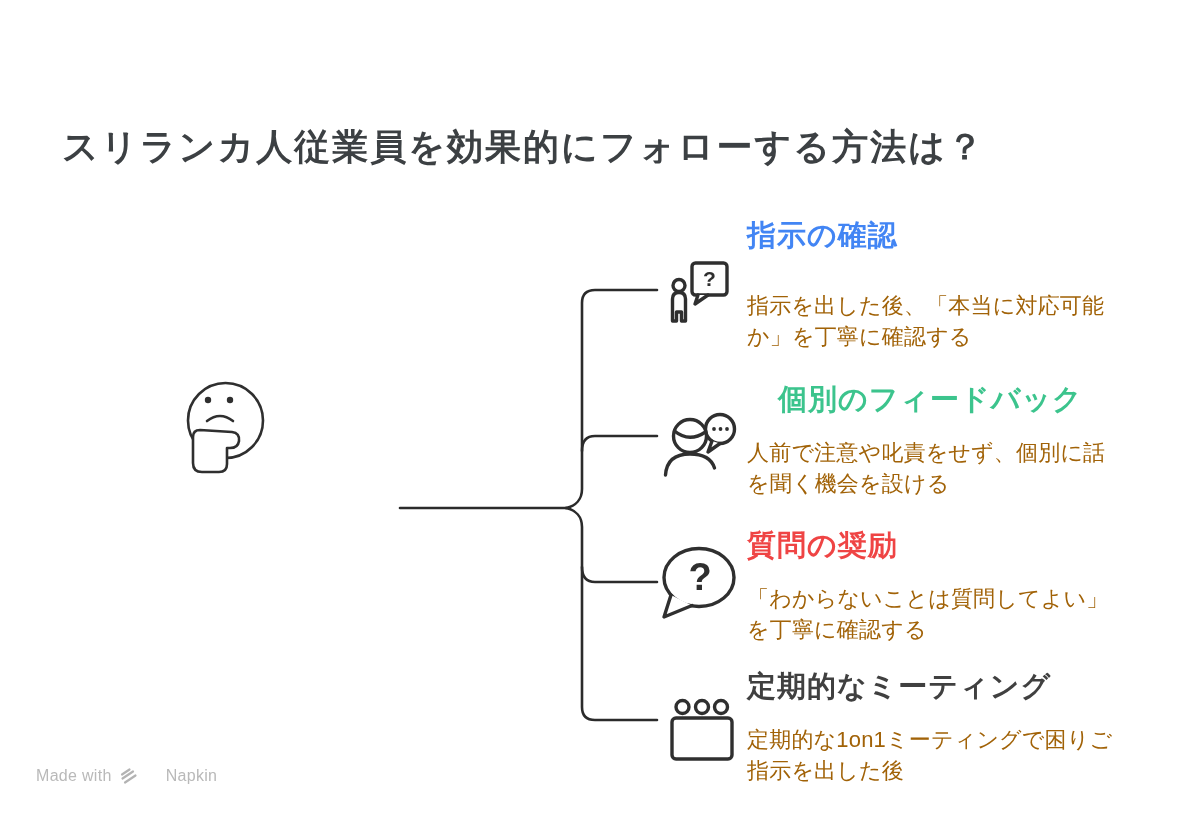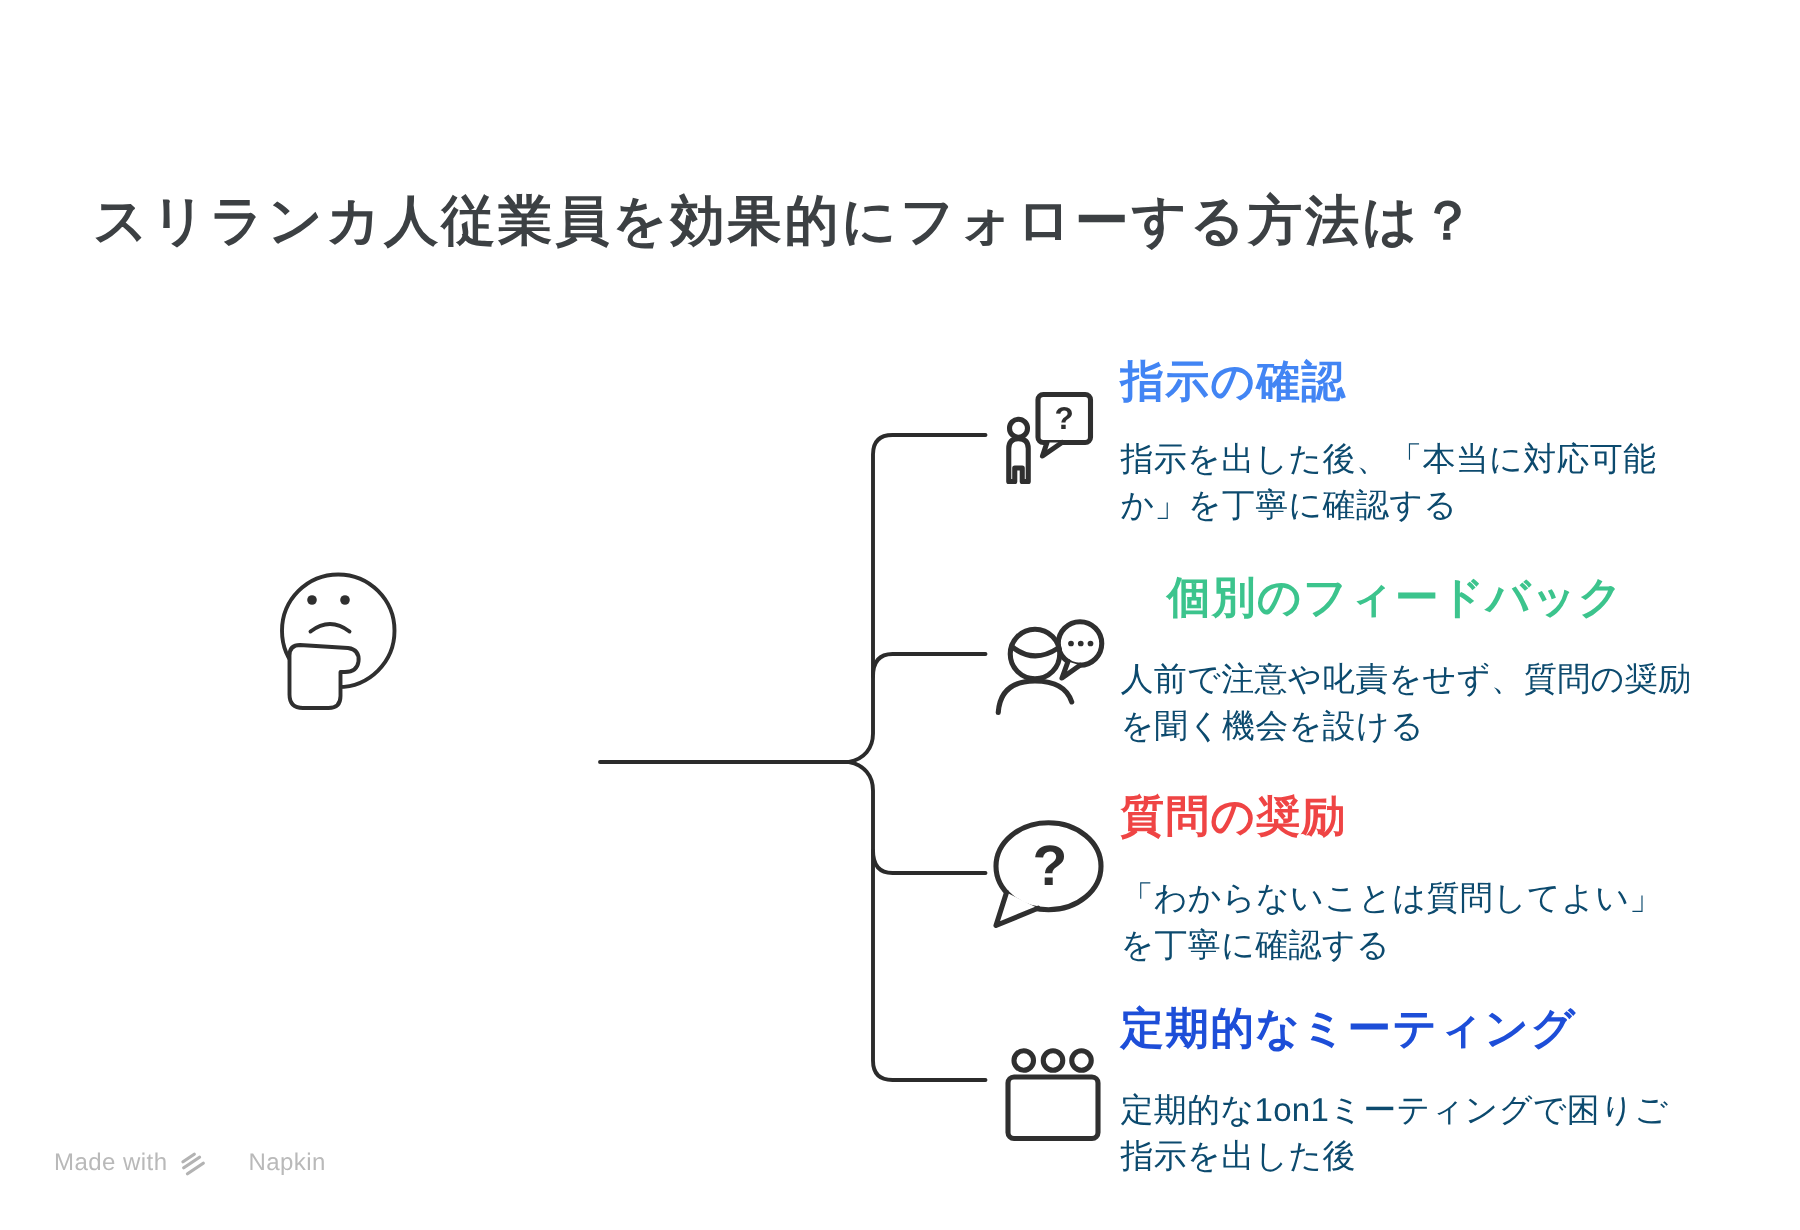--- a/index.html
+++ b/index.html
@@ -14,21 +14,21 @@
   }
   .connector-svg{position:absolute;left:0;top:0;width:1200px;height:820px;pointer-events:none;}
   .face-svg{position:absolute;left:178px;top:375px;width:100px;height:105px;}
   .item-icon{position:absolute;}
   .item-title{
     position:absolute;left:747px;margin:0;
     font-size:29px;font-weight:700;letter-spacing:1px;line-height:1.1;
   }
   .item-desc{
     position:absolute;left:747px;margin:0;width:400px;
-    font-size:22px;line-height:31px;color:#0c4a6e;letter-spacing:.2px;
+    font-size:22px;line-height:31px;color:#a16207;letter-spacing:.2px;
     white-space:pre-line;
   }
   .footer{
     position:absolute;left:36px;top:766px;display:flex;align-items:center;gap:7px;
     font-size:16px;color:#B9B9B9;letter-spacing:.3px;
   }
   .footer .brand{color:#B9B9B9;margin-left:20px;}
 </style>
 </head>
 <body>
@@ -51,54 +51,54 @@
   <path fill="#ffffff" d="M 15 62 Q 15 55 22 55 L 54 57 Q 62 58 61 66 Q 60 73 52 73 L 49 73 L 49 89 Q 49 97 41 97 L 24 97 Q 15 97 15 88 Z"></path>
 </svg>
 
 <svg class="item-icon" style="left:670px;top:255px;width:60px;height:70px;" viewBox="0 0 60 70" fill="none" stroke="#2F2F2F" stroke-width="3.4" stroke-linecap="round" stroke-linejoin="round">
   <rect x="22" y="8" width="35" height="32" rx="3.5"></rect>
   <path d="M 28 40 L 25 49 L 38 40" fill="#ffffff"></path>
   <text x="39.5" y="31" text-anchor="middle" fill="#2F2F2F" stroke="none" font-size="21" font-weight="700" font-family="Liberation Sans, sans-serif">?</text>
   <circle cx="9" cy="30.5" r="6"></circle>
   <path d="M 2.5 66 L 2.5 44 Q 2.5 37.5 9 37.5 Q 15.5 37.5 15.5 44 L 15.5 66 L 11.5 66 L 11.5 57 L 6.5 57 L 6.5 66 Z"></path>
 </svg>
-<h2 class="item-title" style="top: 240px; color: rgb(66, 133, 244);">指示の確認</h2>
+<h2 class="item-title" style="top: 220px; color: rgb(66, 133, 244);">指示の確認</h2>
 <p class="item-desc" style="top:290px;">指示を出した後、「本当に対応可能
 か」を丁寧に確認する</p>
 
 <svg class="item-icon" style="left:663px;top:405px;width:78px;height:75px;" viewBox="0 0 78 75" fill="none" stroke="#2F2F2F" stroke-width="3.4" stroke-linecap="round" stroke-linejoin="round">
   <circle cx="57" cy="24" r="14.5"></circle>
   <path d="M 49 36 L 45 47 L 57 38.5" fill="#ffffff"></path>
   <circle cx="51" cy="24" r="1.9" fill="#2F2F2F" stroke="none"></circle>
   <circle cx="57.5" cy="24" r="1.9" fill="#2F2F2F" stroke="none"></circle>
   <circle cx="64" cy="24" r="1.9" fill="#2F2F2F" stroke="none"></circle>
   <circle cx="27" cy="31" r="16.5" fill="#ffffff"></circle>
   <path d="M 11.5 26 Q 26 38 42.5 27"></path>
   <path d="M 2.5 70 Q 4 49 27 49 Q 47 49 51.5 63"></path>
 </svg>
 <h2 class="item-title" style="top: 384px; color: rgb(60, 196, 141); margin-left: 31px;">個別のフィードバック</h2>
-<p class="item-desc" style="top:437px;">人前で注意や叱責をせず、質問の奨励
+<p class="item-desc" style="top:437px;">人前で注意や叱責をせず、個別に話
 を聞く機会を設ける</p>
 
 <svg class="item-icon" style="left:660px;top:545px;width:78px;height:80px;" viewBox="0 0 78 80" fill="none" stroke="#2F2F2F" stroke-width="3.4" stroke-linecap="round" stroke-linejoin="round">
   <ellipse cx="39" cy="32.5" rx="35" ry="29"></ellipse>
   <path d="M 11 50 L 4 72 L 32 60.5" fill="#ffffff"></path>
   <text x="40" y="45" text-anchor="middle" fill="#2F2F2F" stroke="none" font-size="38" font-weight="600" font-family="Liberation Sans, sans-serif">?</text>
 </svg>
 <h2 class="item-title" style="top: 530px; color: #ef4444;">質問の奨励</h2>
 <p class="item-desc" style="top:583px;">「わからないことは質問してよい」
 を丁寧に確認する</p>
 
 <svg class="item-icon" style="left:668px;top:696px;width:68px;height:66px;" viewBox="0 0 68 66" fill="none" stroke="#2F2F2F" stroke-width="3.4" stroke-linecap="round" stroke-linejoin="round">
   <circle cx="14.5" cy="11" r="6.5"></circle>
   <circle cx="34" cy="11" r="6.5"></circle>
   <circle cx="53" cy="11" r="6.5"></circle>
   <rect x="4" y="22" width="60" height="41" rx="4"></rect>
 </svg>
-<h2 class="item-title" style="top: 671px; color: #1d4ed8;">定期的なミーティング</h2>
+<h2 class="item-title" style="top: 671px; color: #404040;">定期的なミーティング</h2>
 <p class="item-desc" style="top:724px;">定期的な1on1ミーティングで困りご
 指示を出した後</p>
 
 <div class="footer">
   <span>Made with</span>
   <svg width="20" height="20" viewBox="0 0 20 20" fill="none" stroke="#B3B3B3" stroke-width="2.2" stroke-linecap="round">
     <path d="M 3 8.5 L 10.5 3.5"></path>
     <path d="M 3.5 12.5 L 14 5.5"></path>
     <path d="M 6 16.5 L 16.5 9.5"></path>
   </svg>

